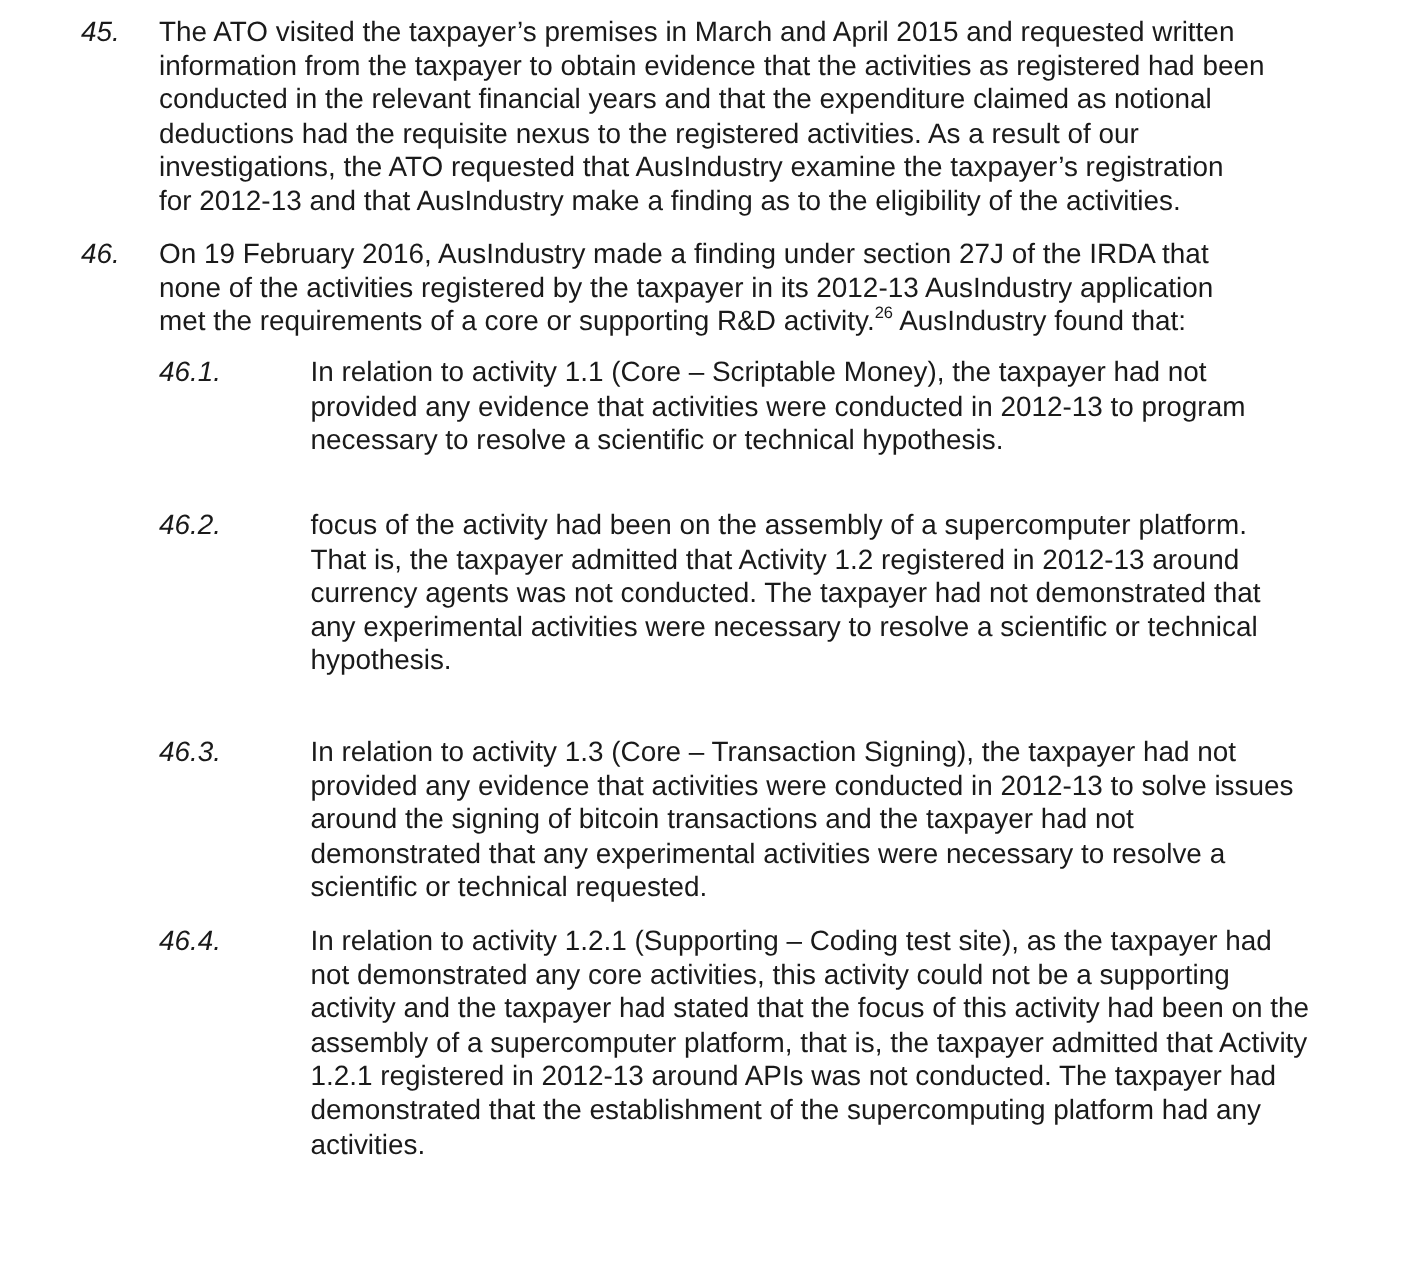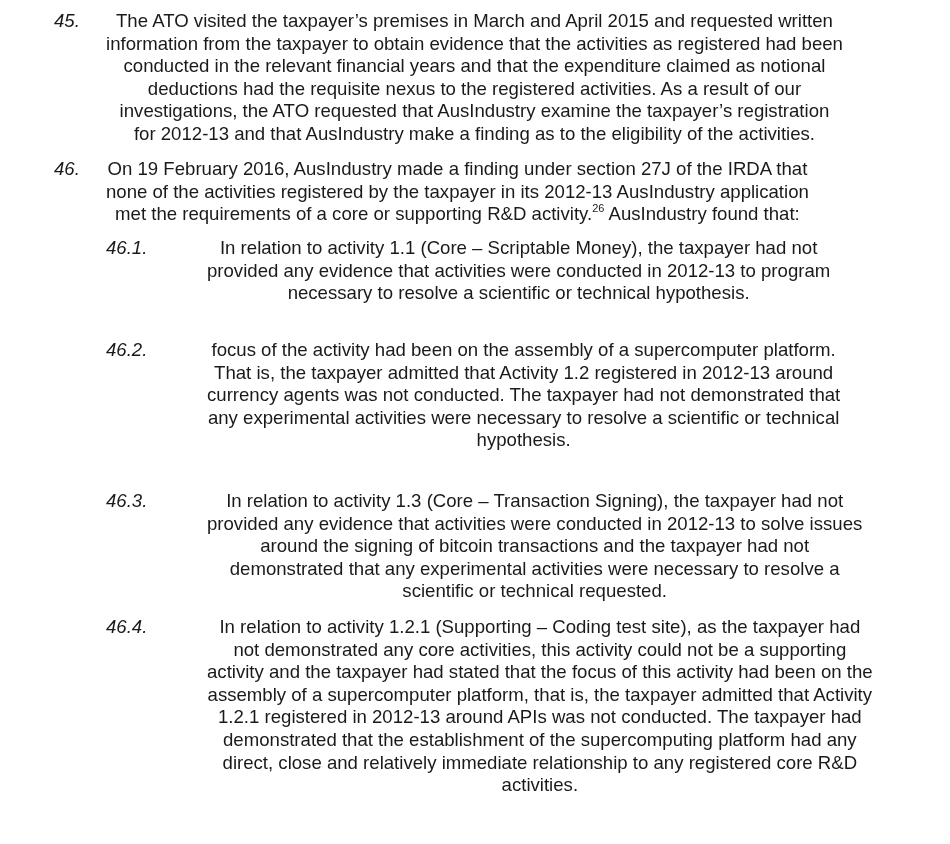--- a/index.html
+++ b/index.html
@@ -27,21 +27,20 @@
     font-style: italic;
   }
   .lines {
     position: absolute;
   }
   .line {
     display: block;
     white-space: nowrap;
     height: 22.6px;
     line-height: 22.6px;
-    text-align: center;
   }
   sup {
     font-size: 11px;
     line-height: 0;
     position: relative;
     top: -1px;
   }
   
   #p45 { top: 10px; }
   #p46 { top: 158px; }
@@ -112,16 +111,15 @@
 
 <div class="para sub" id="p464">
   <span class="num">46.4.</span>
   <div class="lines">
     <span class="line">In relation to activity 1.2.1 (Supporting – Coding test site), as the taxpayer had</span>
     <span class="line">not demonstrated any core activities, this activity could not be a supporting</span>
     <span class="line">activity and the taxpayer had stated that the focus of this activity had been on the</span>
     <span class="line">assembly of a supercomputer platform, that is, the taxpayer admitted that Activity</span>
     <span class="line">1.2.1 registered in 2012-13 around APIs was not conducted. The taxpayer had</span>
     <span class="line">demonstrated that the establishment of the supercomputing platform had any</span>
-    <span class="line">direct, close and relatively immediate relationship to any registered core R&amp;D</span>
     <span class="line">activities.</span>
   </div>
 </div>
 
 </body></html>

